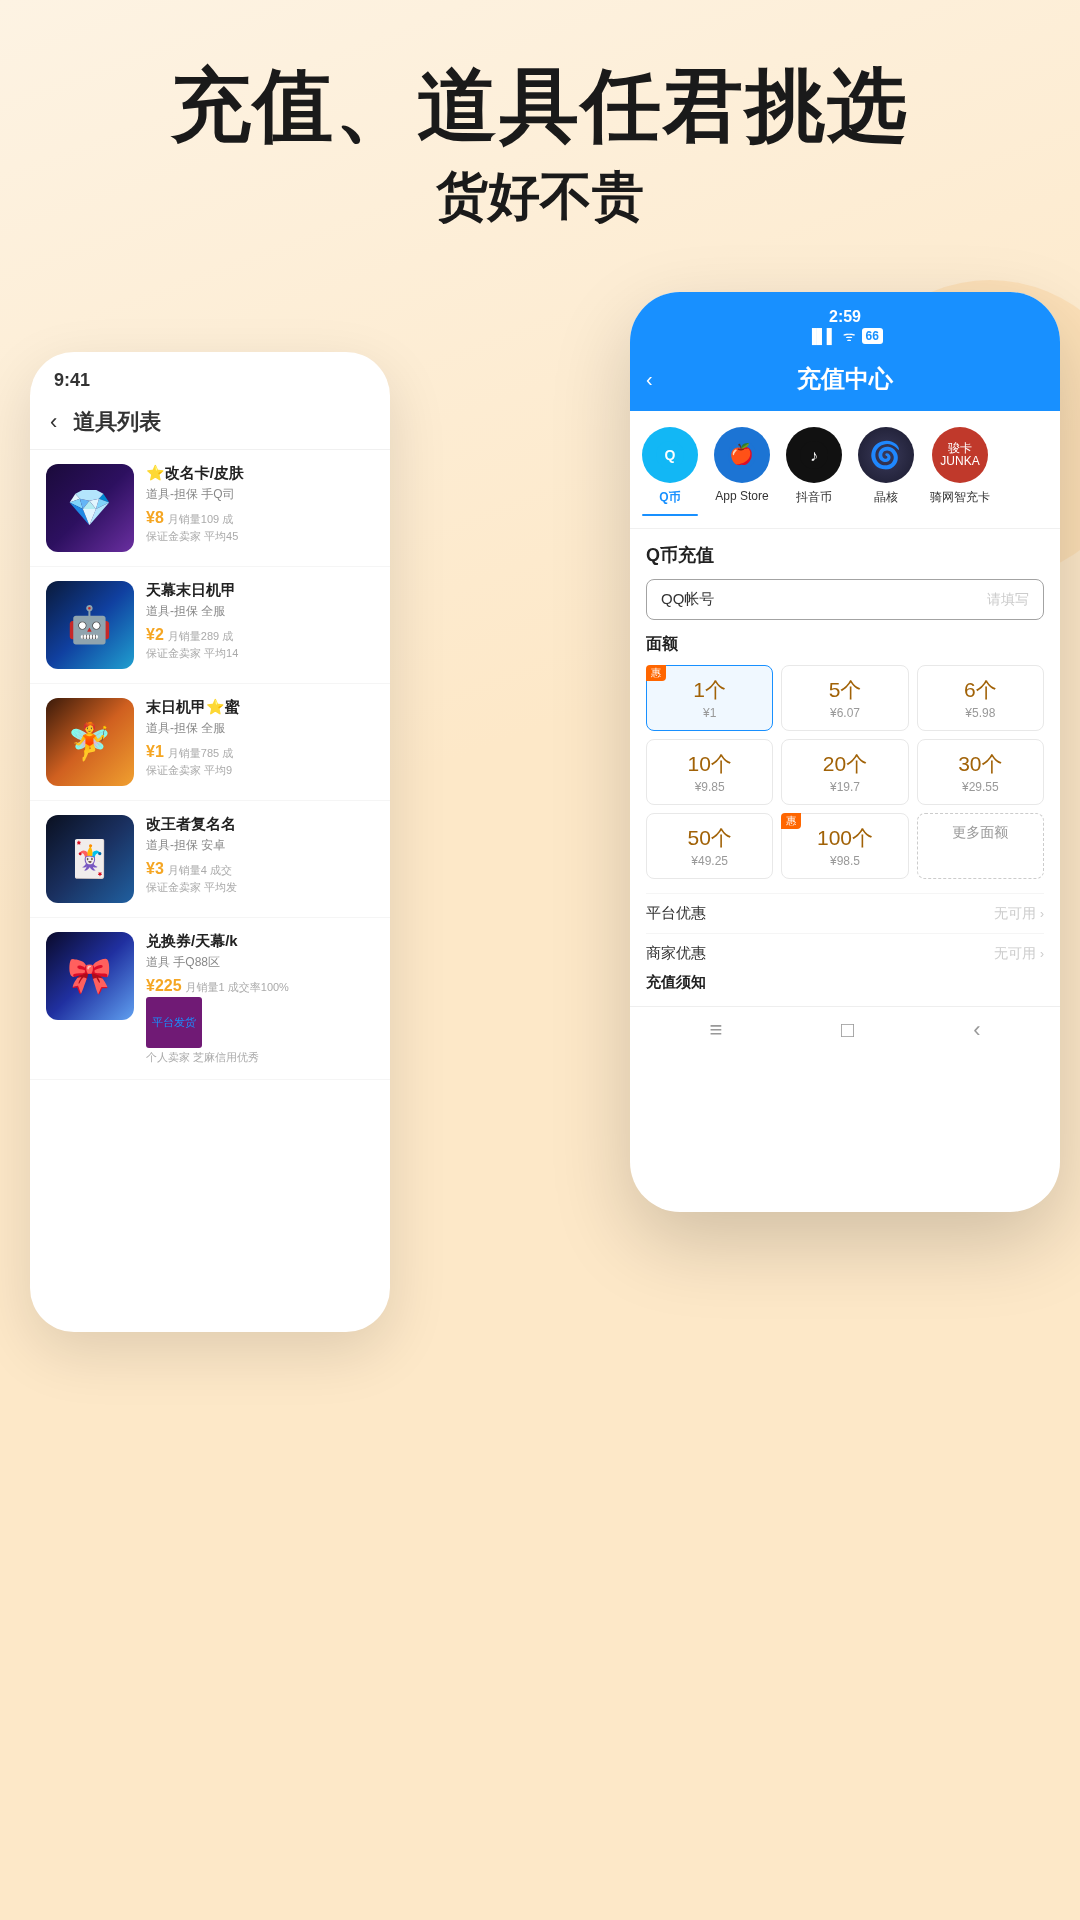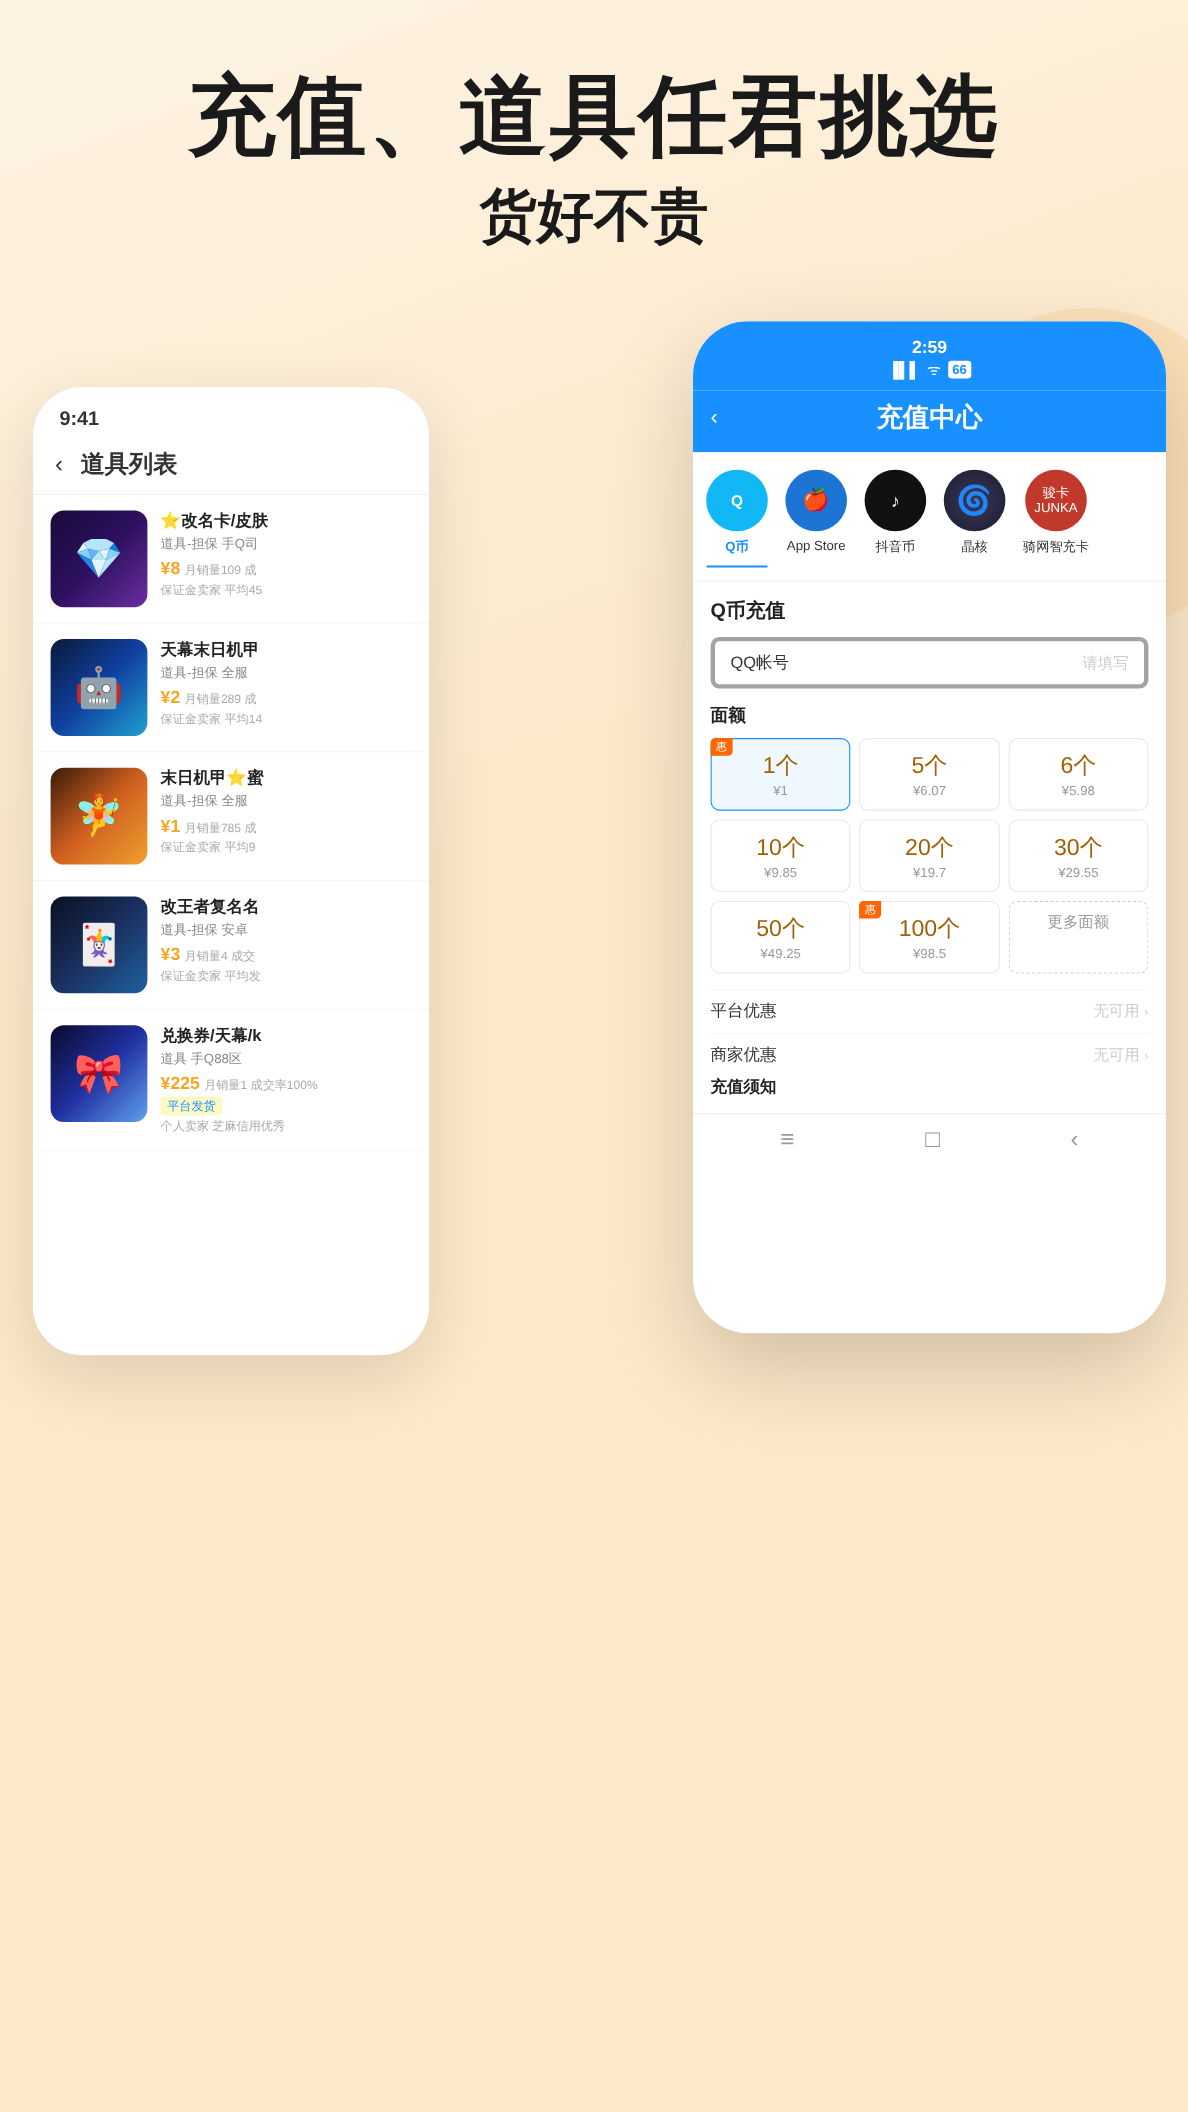--- a/index.html
+++ b/index.html
@@ -57,21 +57,21 @@
       height: 1420px;
       margin-top: 40px;
     }
 
     
     .phone-back {
       position: absolute;
       left: 30px;
       top: 60px;
       width: 360px;
-      height: 880px;
+      height: 980px;
       background: #fff;
       border-radius: 44px;
       box-shadow: 0 20px 60px rgba(0,0,0,0.12);
       overflow: hidden;
     }
 
     .phone-back-status {
       padding: 18px 24px 8px;
       font-size: 18px;
       font-weight: 600;
@@ -126,24 +126,24 @@
     }
 
     .item-info { flex: 1; }
     .item-name { font-size: 15px; font-weight: 600; color: #222; margin-bottom: 3px; }
     .item-tag { font-size: 12px; color: #888; margin-bottom: 6px; }
     .item-price { font-size: 16px; font-weight: 700; color: #f5a623; }
     .item-sales { font-size: 11px; color: #aaa; display: inline; margin-left: 4px; }
     .item-guarantee { font-size: 11px; color: #aaa; margin-top: 2px; }
     .platform-badge {
       display: inline-block;
-      background: #fef9c3;
+      background: #701a75;
       color: #1890ff;
       font-size: 11px;
-      padding: 1px 6px;
+      padding: 18px 6px;
       border-radius: 3px;
       margin-right: 4px;
     }
 
     
     .phone-front {
       position: absolute;
       right: 20px;
       top: 0;
       width: 430px;
@@ -225,21 +225,21 @@
     .recharge-content {
       padding: 14px 16px;
       background: #fff;
       flex: 1;
     }
     .recharge-title { font-size: 18px; font-weight: 700; color: #222; margin-bottom: 12px; }
     .qq-input-row {
       display: flex;
       align-items: center;
       justify-content: space-between;
-      border: 4px solid #a3a3a3;
+      border: 1px solid #a3a3a3;
       border-radius: 8px;
       padding: 10px 14px;
       margin-bottom: 14px;
     }
     .qq-label { font-size: 15px; color: #333; }
     .qq-placeholder { font-size: 14px; color: #ccc; }
 
     .amount-section-title { font-size: 16px; font-weight: 700; color: #222; margin-bottom: 10px; }
     .amount-grid {
       display: grid;

